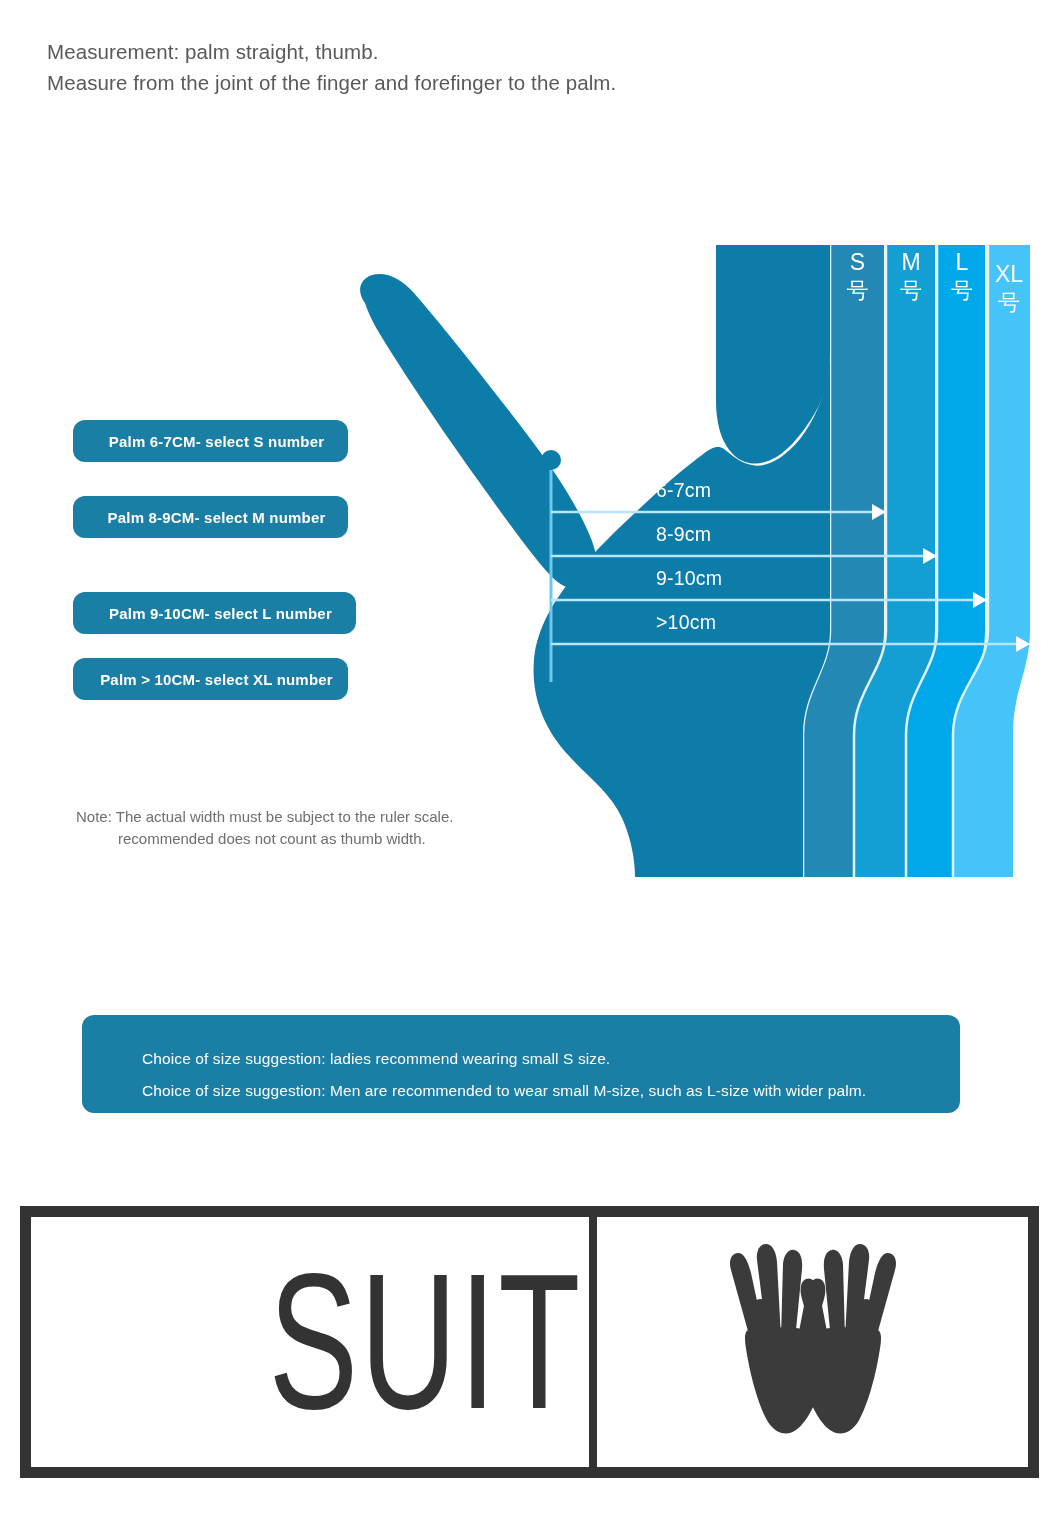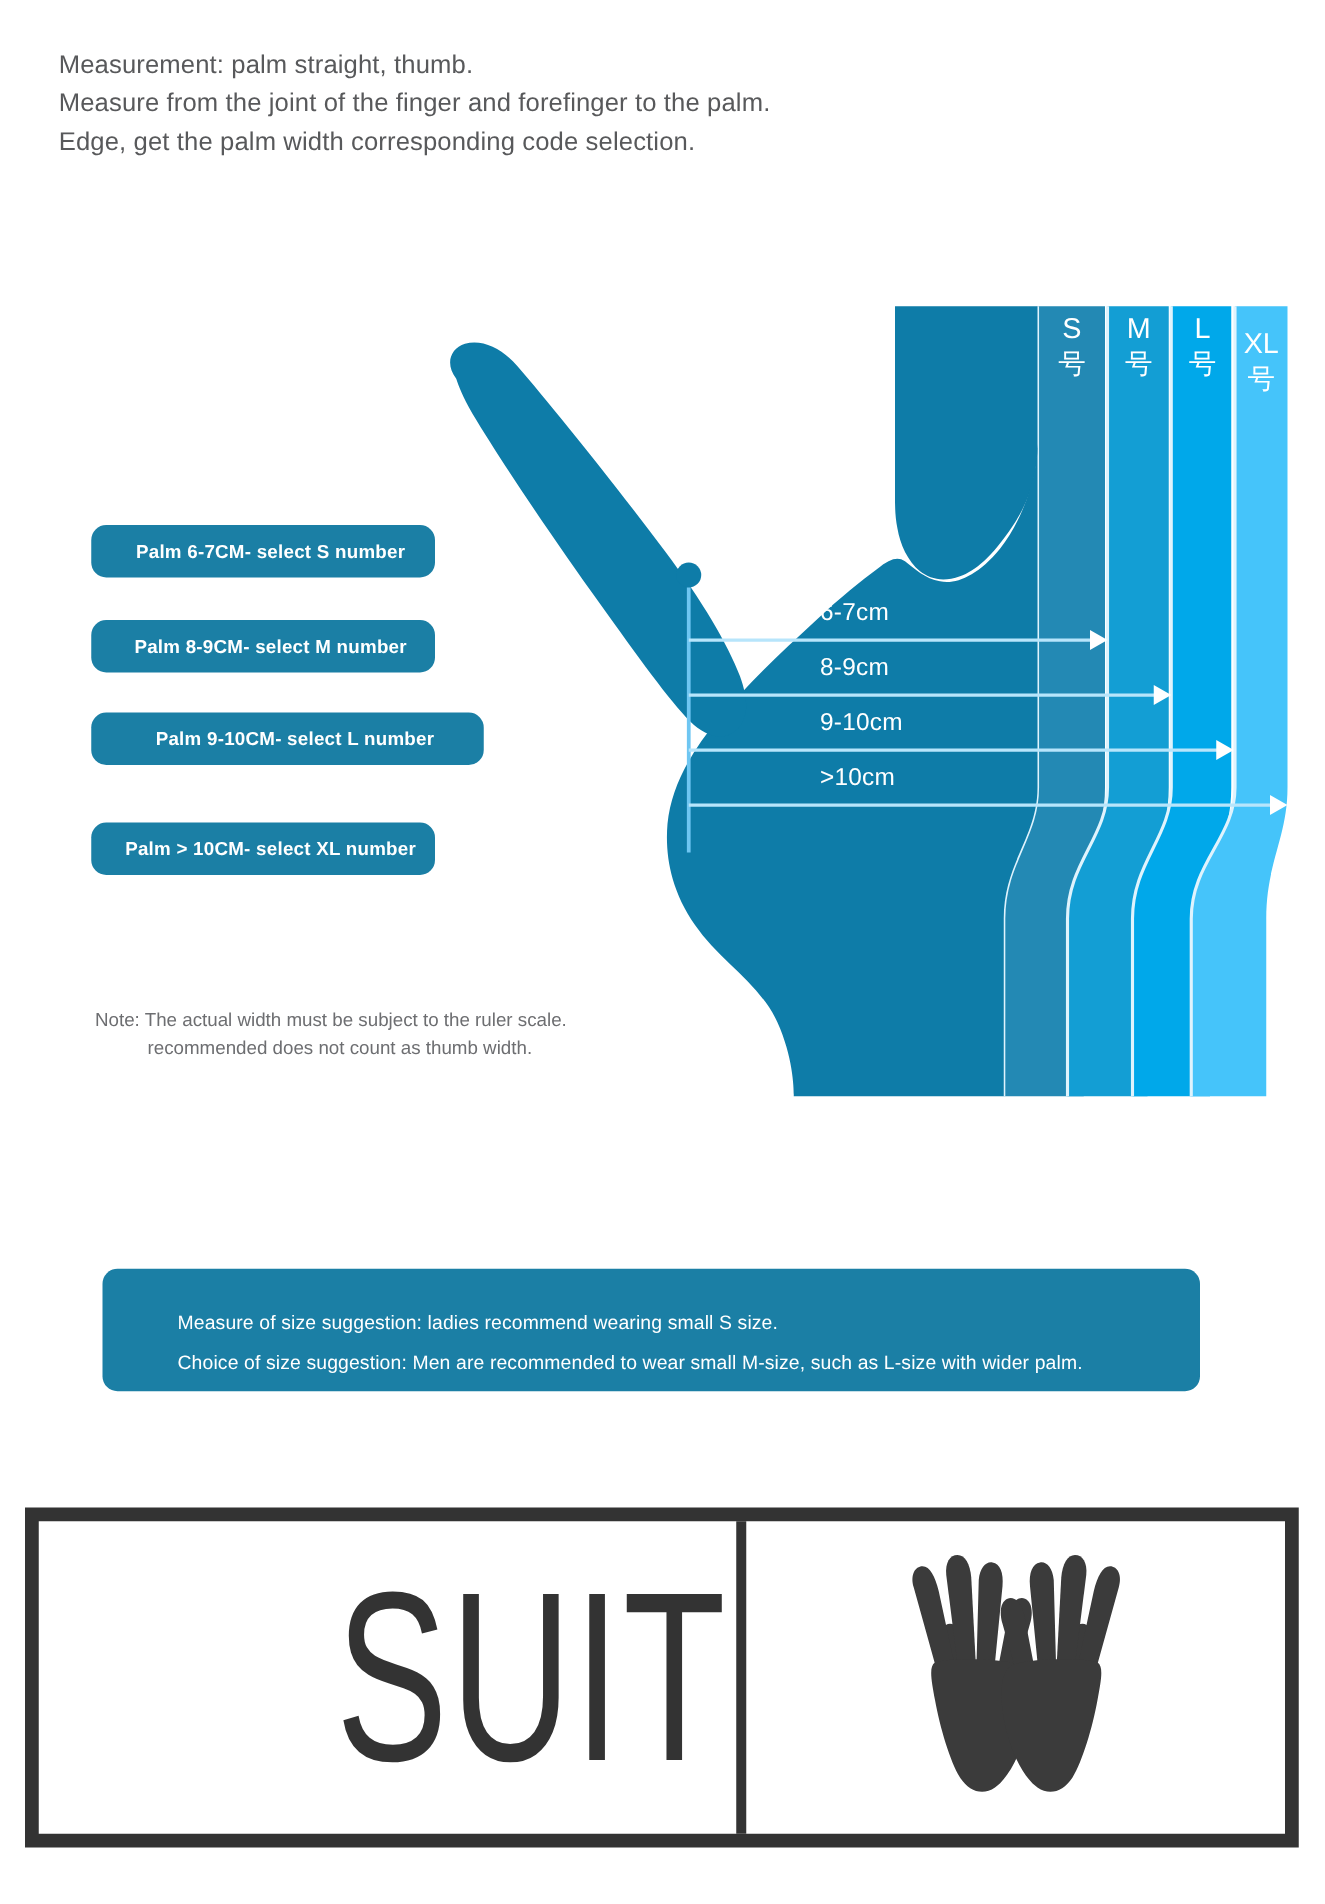--- a/index.html
+++ b/index.html
@@ -45,21 +45,21 @@
     font-weight: bold;
     display: flex;
     align-items: center;
     justify-content: center;
     letter-spacing: 0.2px;
     white-space: nowrap;
     padding-left: 12px;
   }
   #badge-s  { top: 420px; width: 275px; }
   #badge-m  { top: 496px; width: 275px; }
-  #badge-l  { top: 570px; width: 314px; }
+  #badge-l  { top: 592px; width: 283px; }
   #badge-xl { top: 658px; width: 275px; }
 
   
   #note {
     position: absolute;
     left: 76px;
     top: 806px;
     width: 470px;
   }
   #note .nline {
@@ -168,21 +168,20 @@
   #hands-cell svg { display: block; }
 </style>
 </head>
 <body>
 
 <div id="page">
 
   <div id="intro">
     <div class="line">Measurement: palm straight, thumb.</div>
     <div class="line">Measure from the joint of the finger and forefinger to the palm.</div>
-    <div class="line">Edge, get the palm width corresponding code selection.</div>
   </div>
 
   <div id="graphic">
     <svg width="700" height="655" viewBox="0 0 700 655" xmlns="http://www.w3.org/2000/svg">
       <defs>
         <clipPath id="clipAll">
           <rect x="0" y="0" width="700" height="655"></rect>
         </clipPath>
       </defs>
 
@@ -293,21 +292,21 @@
   <div class="badge" id="badge-m">Palm 8-9CM-  select M number</div>
   <div class="badge" id="badge-l">Palm 9-10CM-  select L number</div>
   <div class="badge" id="badge-xl">Palm &gt; 10CM-  select XL number</div>
 
   <div id="note">
     <div class="nline">Note: The actual width must be subject to the ruler scale.</div>
     <div class="nline indent">recommended does not count as thumb width.</div>
   </div>
 
   <div id="suggest">
-    <div class="sline s1">Measure of size suggestion: ladies recommend wearing small S size.</div>
+    <div class="sline s1">Choice of size suggestion: ladies recommend wearing small S size.</div>
     <div class="sline s2">Choice of size suggestion: Men are recommended to wear small M-size, such as L-size with wider palm.</div>
   </div>
 
   <div id="bottom-panel">
     <div id="suit-cell">
       <div id="suit-text">SUIT</div>
     </div>
     <div id="hands-cell">
       <svg width="240" height="200" viewBox="0 0 240 200" xmlns="http://www.w3.org/2000/svg">
 

